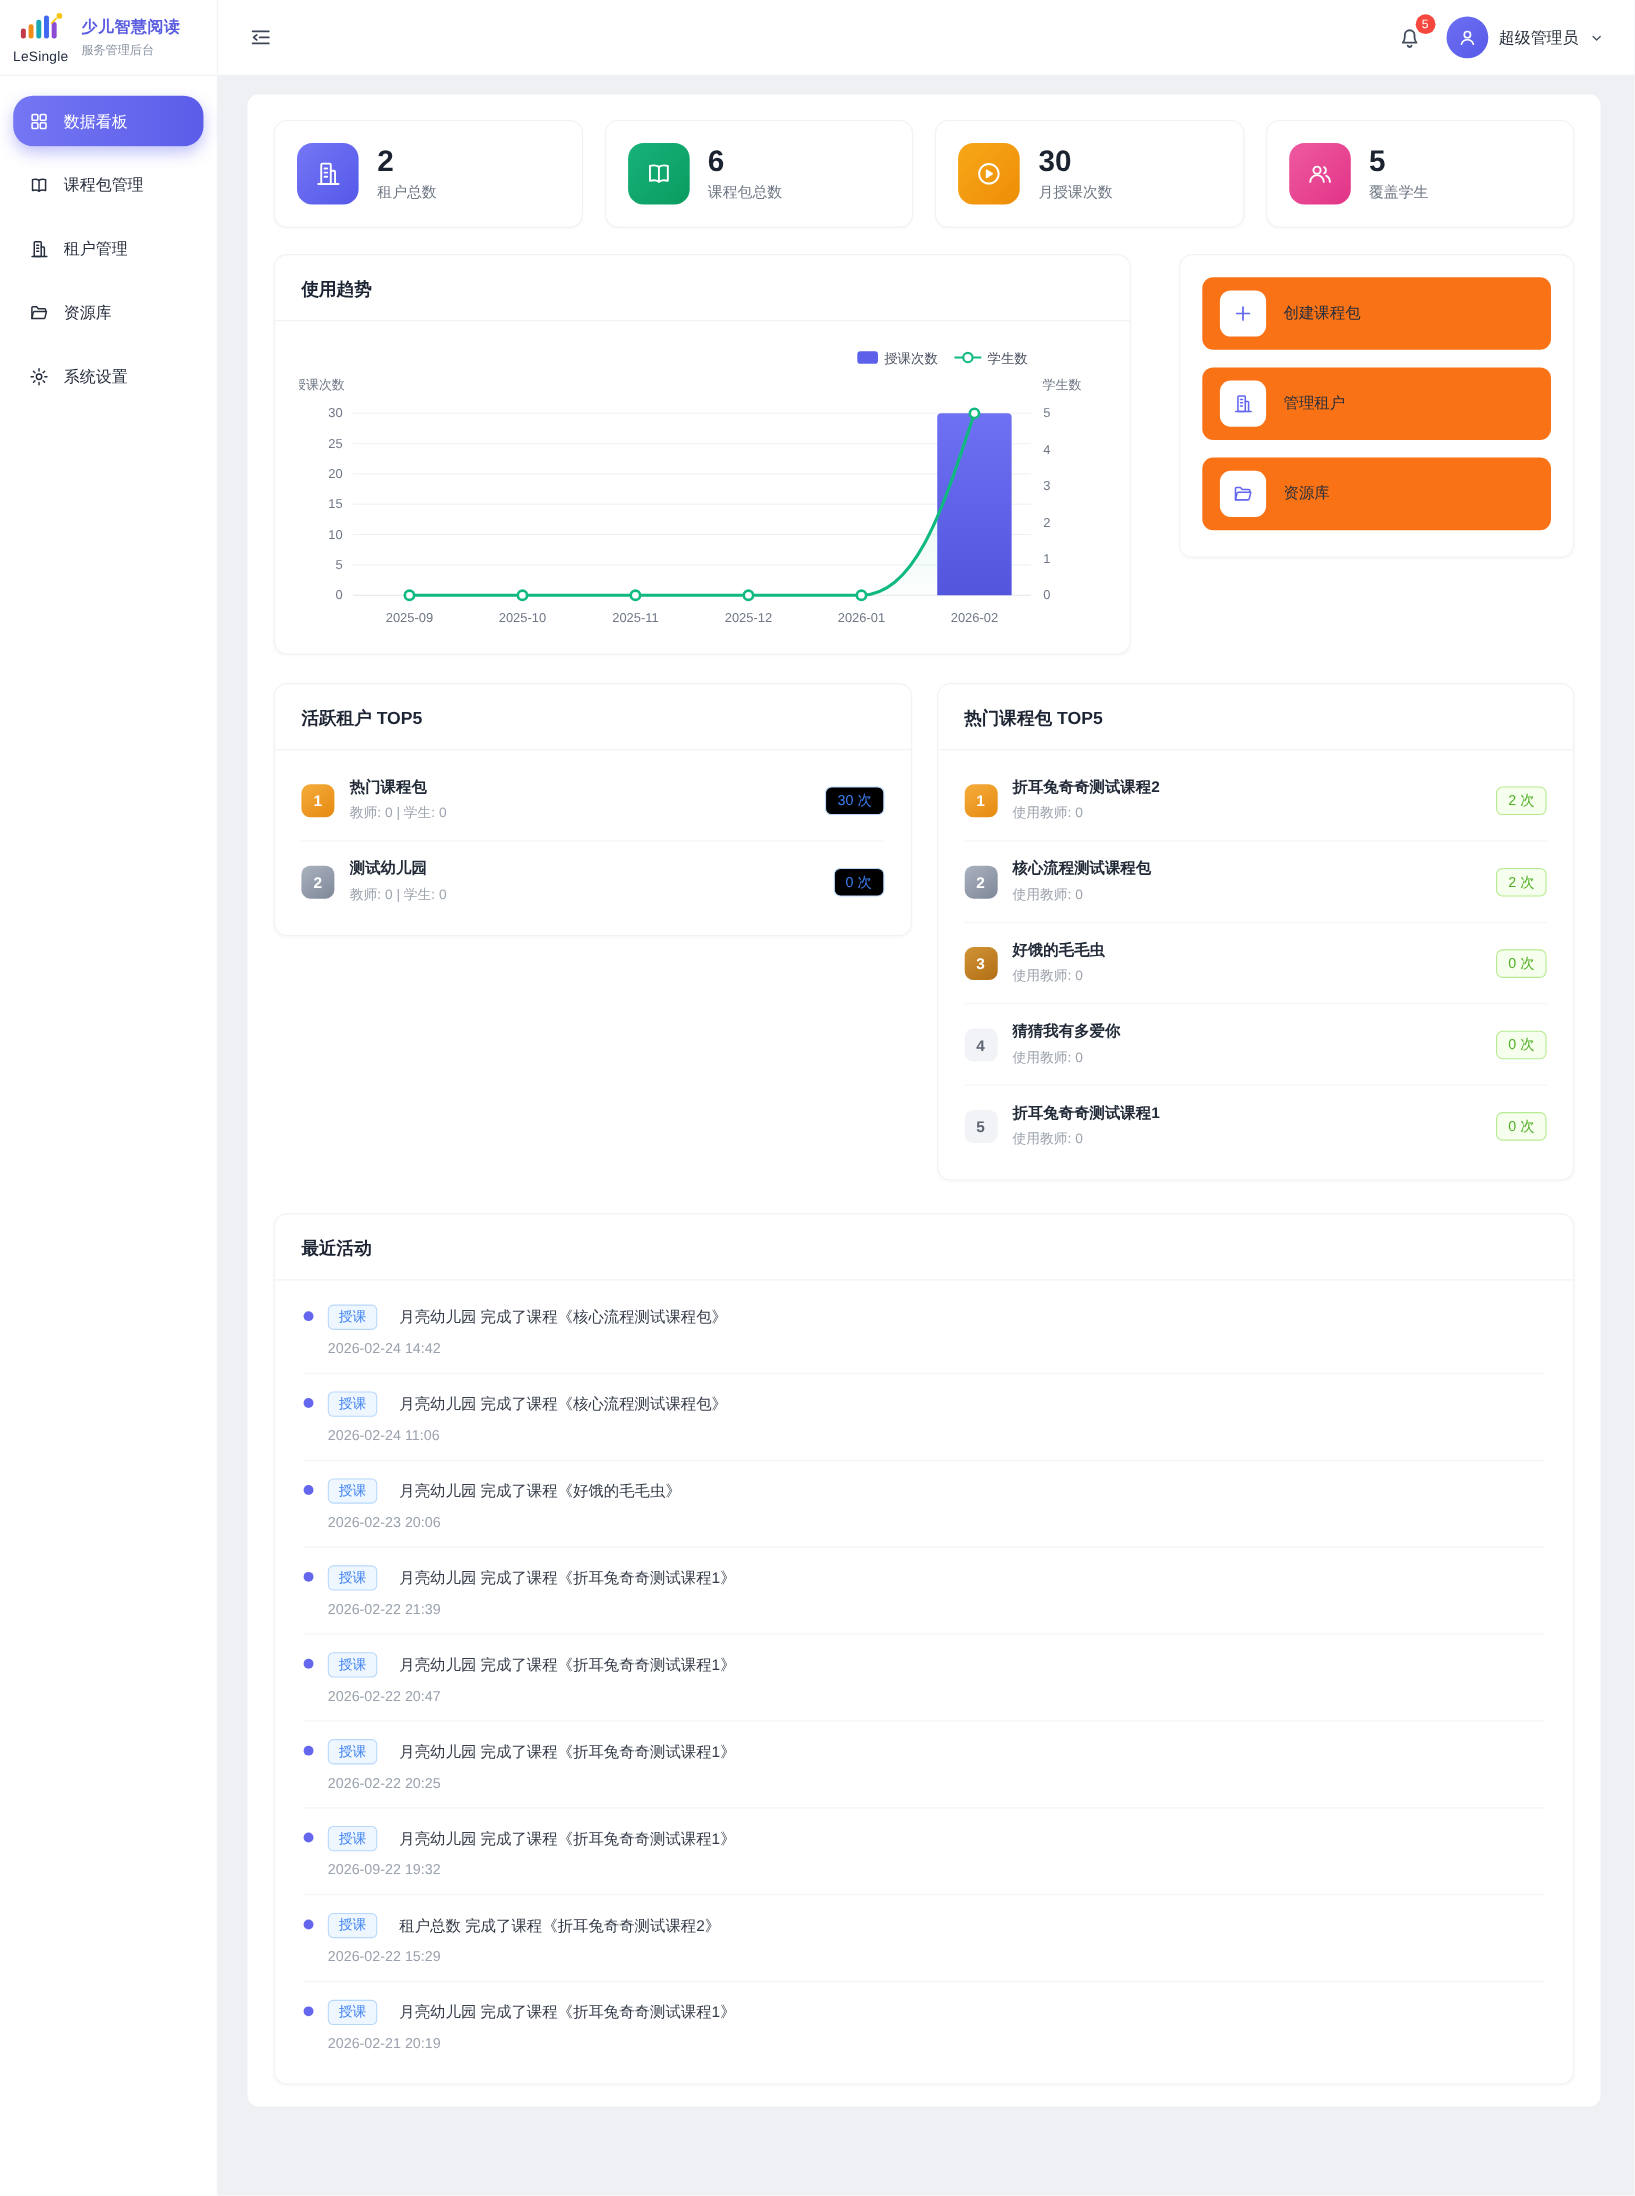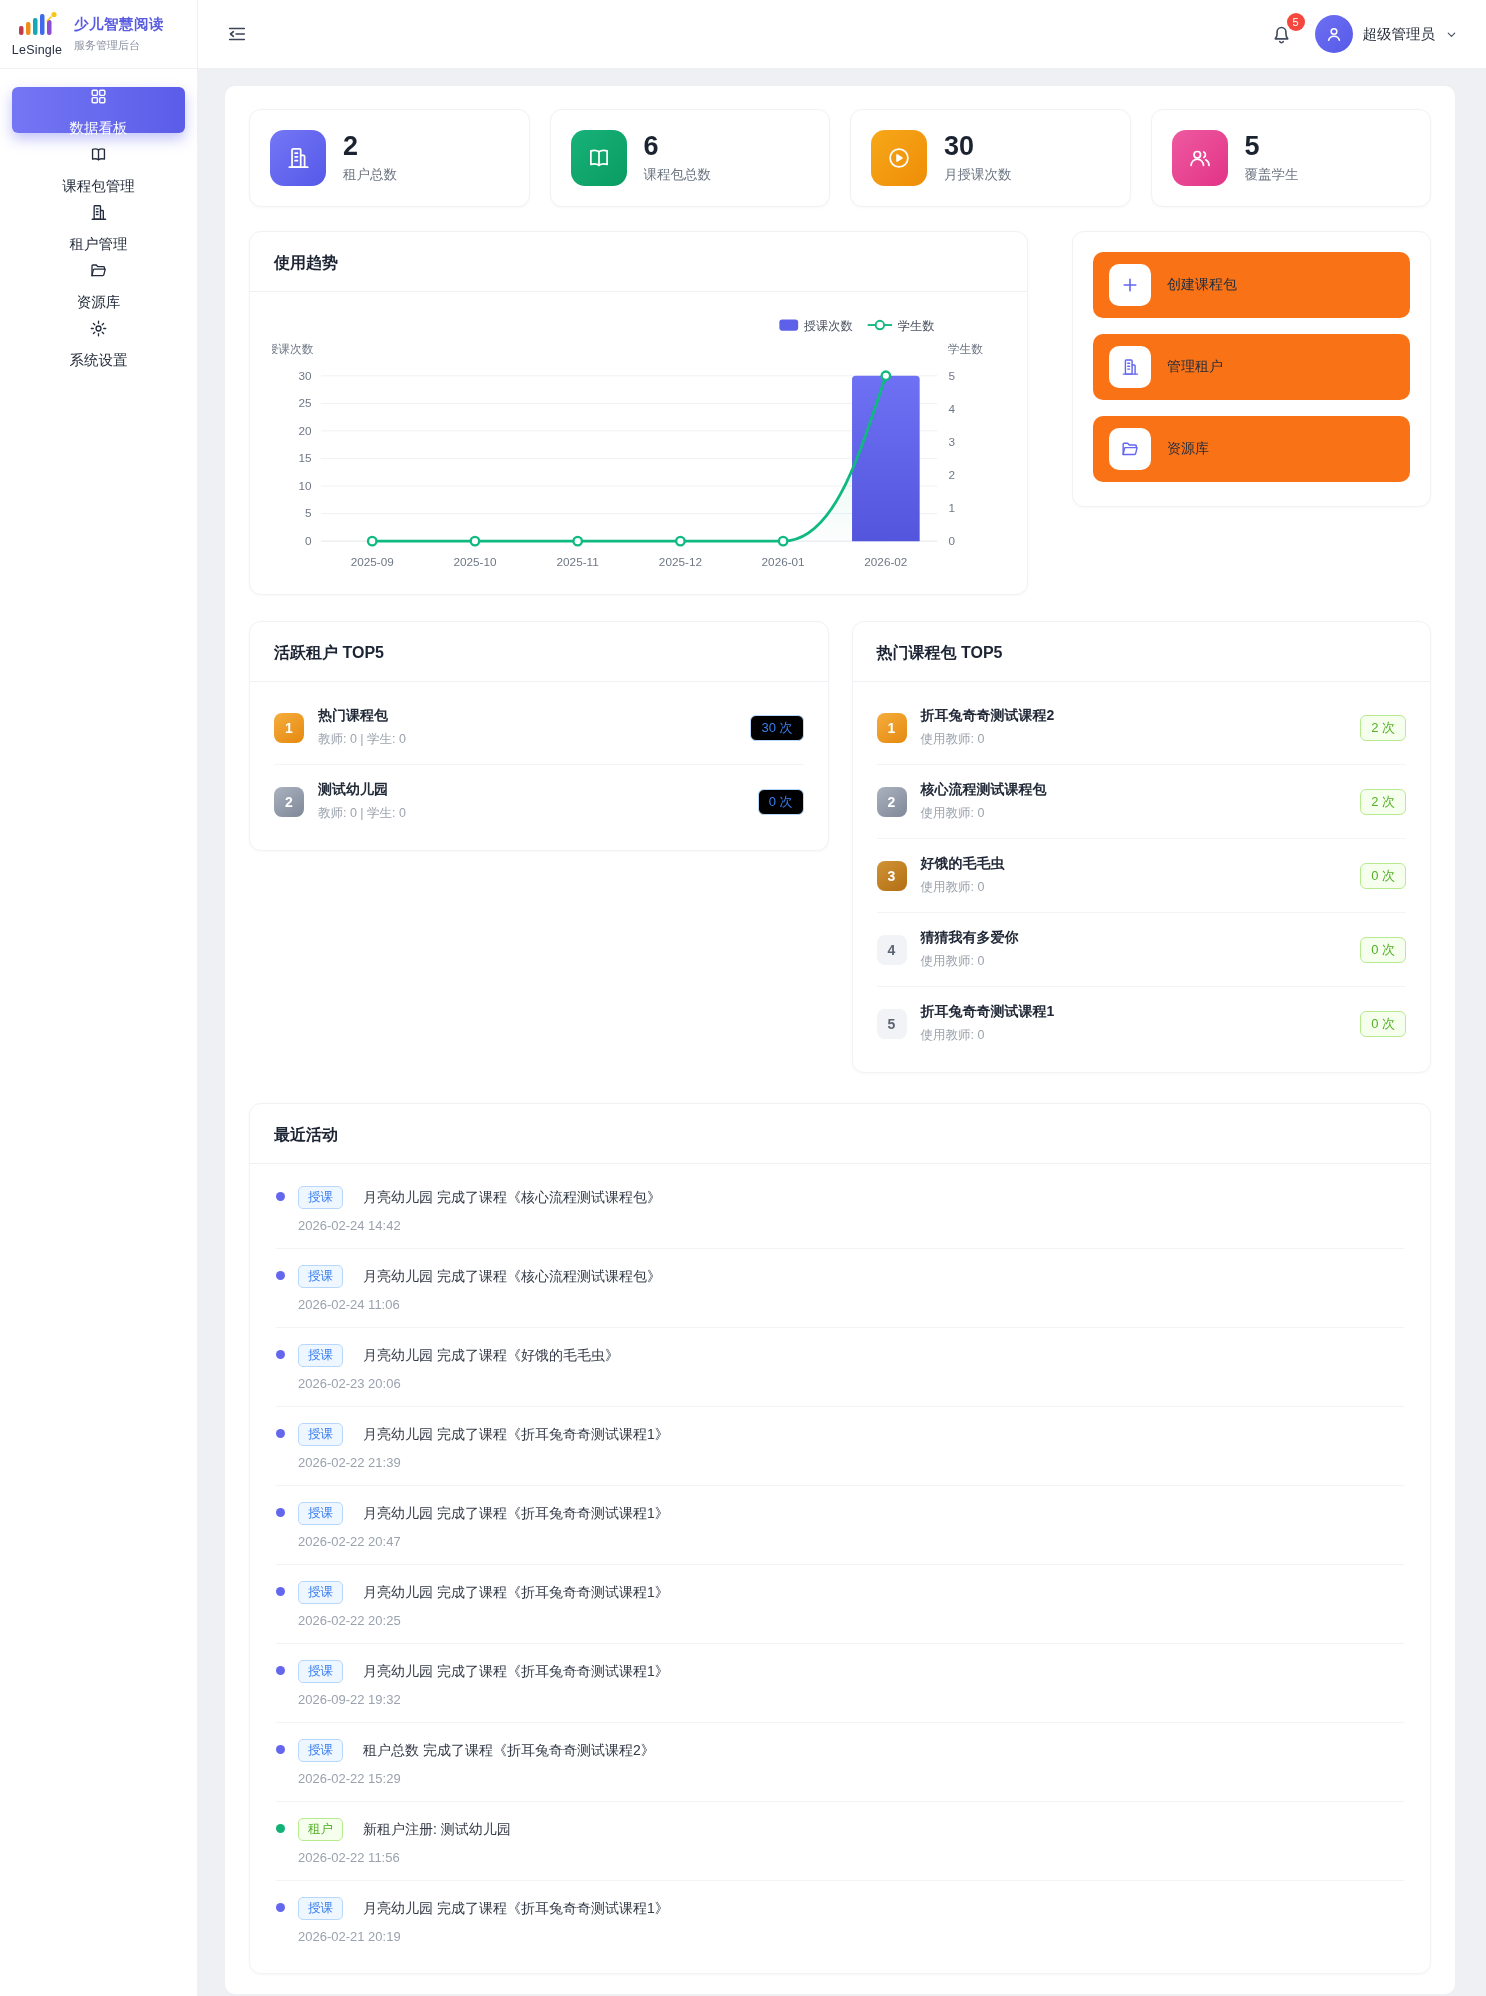--- a/index.html
+++ b/index.html
@@ -10,21 +10,21 @@
   }
   
   .sidebar { position:fixed; left:0; top:0; bottom:0; width:198px; background:#fff; border-right:1px solid #eef0f3; z-index:5; }
   .logo { display:flex; align-items:center; gap:10px; height:69px; padding:10px 10px; border-bottom:1px solid #eef0f3; }
   .logo-left { display:flex; flex-direction:column; align-items:center; width:54px; }
   .logo-brand { font-size:12.5px; color:#273043; margin-top:2px; letter-spacing:.2px; }
   .logo-text { display:flex; flex-direction:column; }
   .logo-title { font-size:14.5px; font-weight:700; color:#5a5ce0; letter-spacing:.5px;}
   .logo-sub { font-size:11px; color:#8a93a2; margin-top:4px; }
   .menu { padding-top:18px; }
-  .menu-item { height:46px; margin:0 12px 12px; border-radius:6px; padding:0 14px; display:flex; align-items:center; gap:13px; font-size:14.5px; color:#252d3d; cursor:pointer;flex-direction:column; }
+  .menu-item { height:46px; margin:0 12px 12px; border-radius:18px; padding:0 14px; display:flex; align-items:center; gap:13px; font-size:14.5px; color:#252d3d; cursor:pointer; }
   .menu-item .mi-icon { display:flex; align-items:center; }
   .menu-item.active { background:linear-gradient(90deg,#7476f4,#5b5de9); color:#fff; box-shadow:0 6px 14px rgba(97,99,240,.38); }
   
   .topbar { margin-left:198px; height:69px; background:#fff; display:flex; align-items:center; justify-content:space-between; padding:0 28px 0 24px; border-bottom:1px solid #eef0f3; }
   .collapse-btn { background:none; border:none; cursor:pointer; display:flex; padding:4px; }
   .top-right { display:flex; align-items:center; gap:20px; }
   .bell-wrap { position:relative; cursor:pointer; display:flex; padding:2px; }
   .badge { position:absolute; top:-8px; right:-10px; background:#f5473d; color:#fff; min-width:18px; height:18px; border-radius:9px; font-size:11px; display:flex; align-items:center; justify-content:center; padding:0 4px; }
   .user { display:flex; align-items:center; gap:10px; cursor:pointer; }
   .avatar { width:38px; height:38px; border-radius:50%; background:linear-gradient(135deg,#6d6ff2,#575ae8); display:flex; align-items:center; justify-content:center; }
@@ -480,30 +480,20 @@
         <span class="dot dot-teach"></span>
         <div>
           <div class="act-line1">
             <span class="tag tag-teach">授课</span>
             <span class="act-text">租户总数 完成了课程《折耳兔奇奇测试课程2》</span>
           </div>
           <div class="act-time">2026-02-22 15:29</div>
         </div>
       </div>
       <div class="act-row">
-        <span class="dot dot-tenant"></span>
-        <div>
-          <div class="act-line1">
-            <span class="tag tag-tenant">租户</span>
-            <span class="act-text">新租户注册: 测试幼儿园</span>
-          </div>
-          <div class="act-time">2026-02-22 11:56</div>
-        </div>
-      </div>
-      <div class="act-row">
         <span class="dot dot-teach"></span>
         <div>
           <div class="act-line1">
             <span class="tag tag-teach">授课</span>
             <span class="act-text">月亮幼儿园 完成了课程《折耳兔奇奇测试课程1》</span>
           </div>
           <div class="act-time">2026-02-21 20:19</div>
         </div>
       </div>
     </div>

